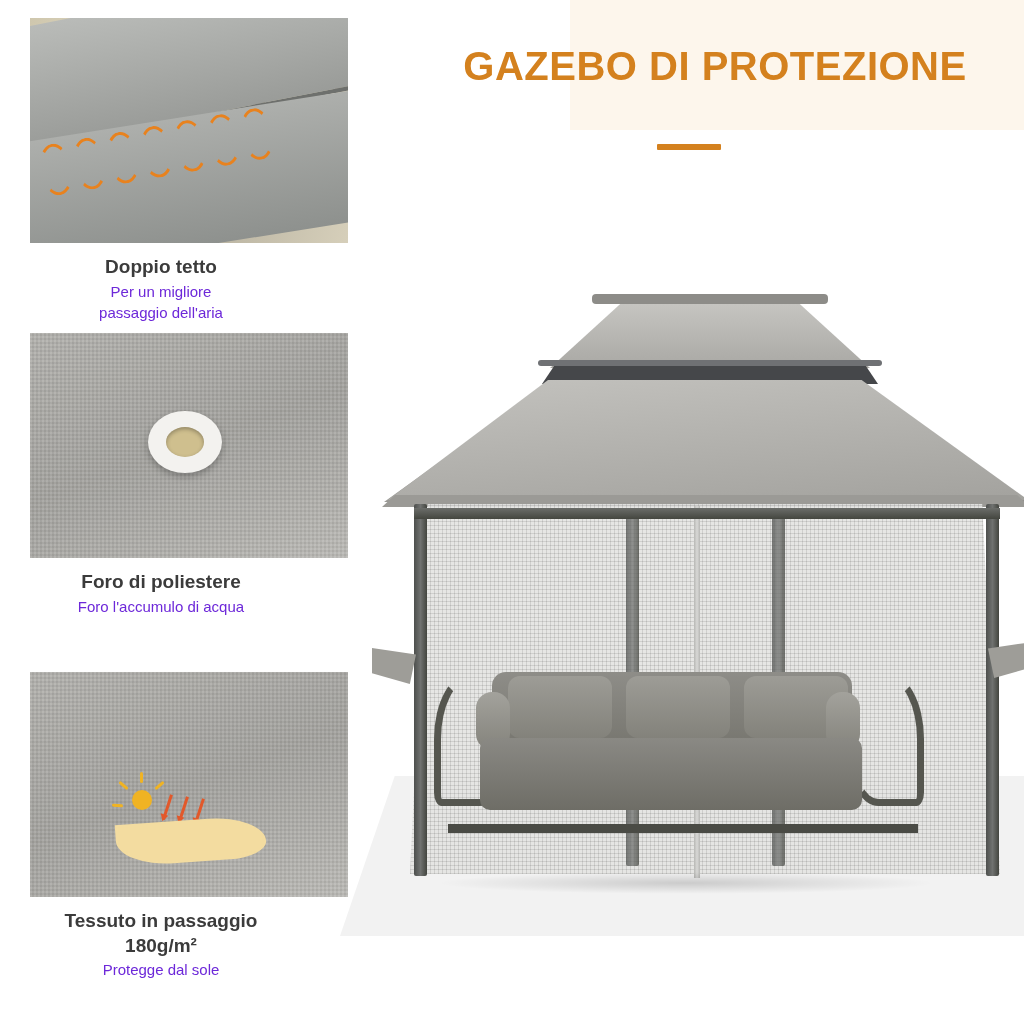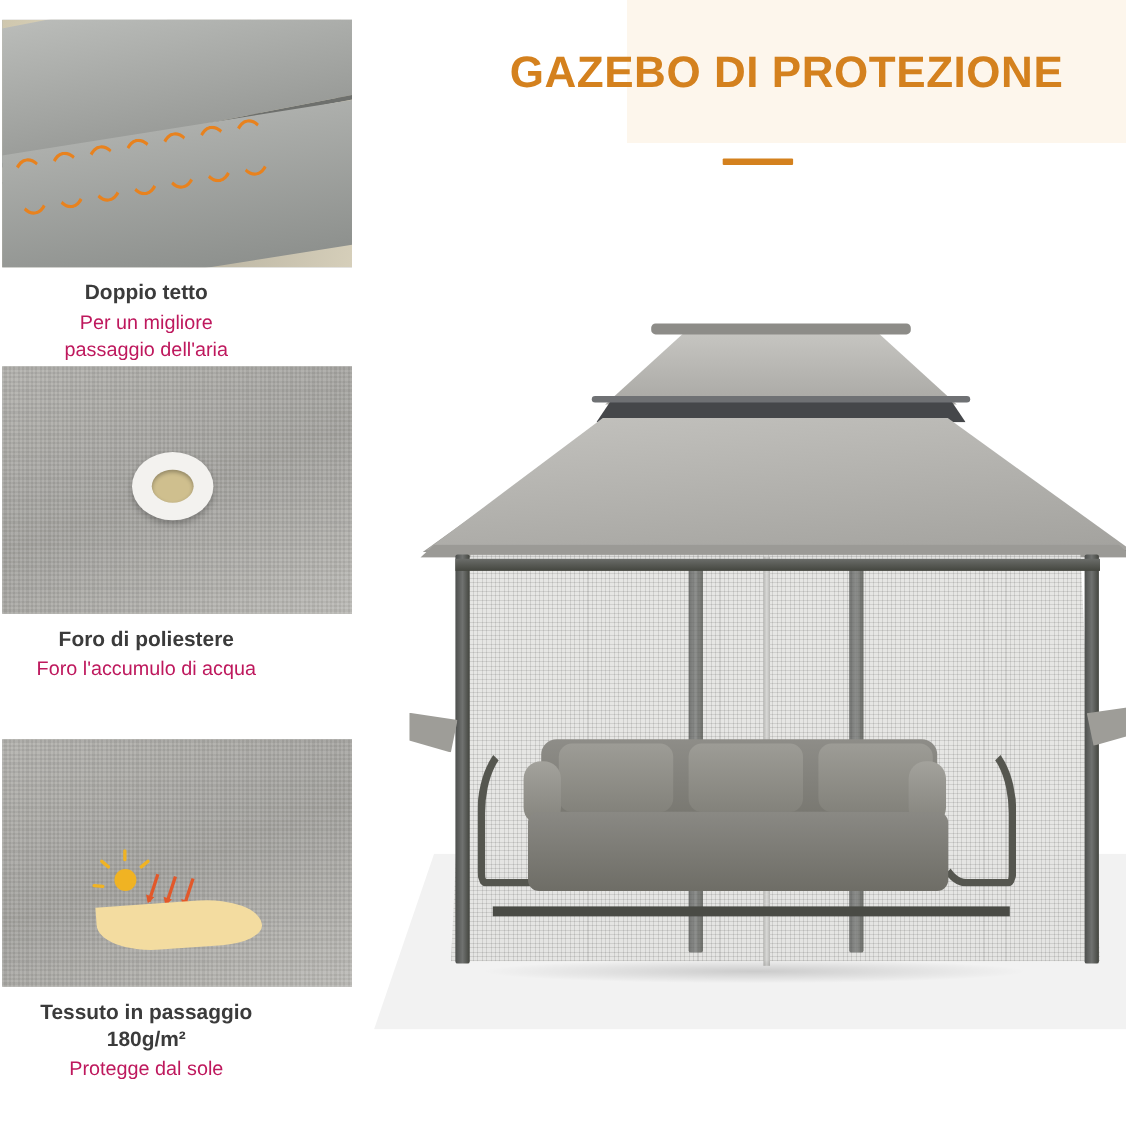--- a/index.html
+++ b/index.html
@@ -43,43 +43,43 @@
     top: 144px;
     width: 64px;
     height: 6px;
     background: #d4811e;
     border-radius: 1px;
   }
 
   
   .feature {
     position: absolute;
-    left: 2px;
+    left: 30px;
     width: 262px;
   }
   .feature .thumb {
     width: 318px;
     height: 225px;
     overflow: hidden;
     position: relative;
     background: #a8a8a4;
   }
   .feature .caption {
     text-align: center;
     margin-top: 12px;
   }
   .feature .caption .title {
     font-size: 19px;
     font-weight: bold;
     color: #3b3b3b;
     line-height: 1.3;
   }
   .feature .caption .desc {
-    font-size: 18px;
-    color: #be185d;
+    font-size: 15px;
+    color: #6d28d9;
     line-height: 1.3;
     margin-top: 2px;
   }
 
   #feature-0 { top: 18px; }
   #feature-1 { top: 333px; }
   #feature-2 { top: 672px; }
 
   
   .roof-sky {

